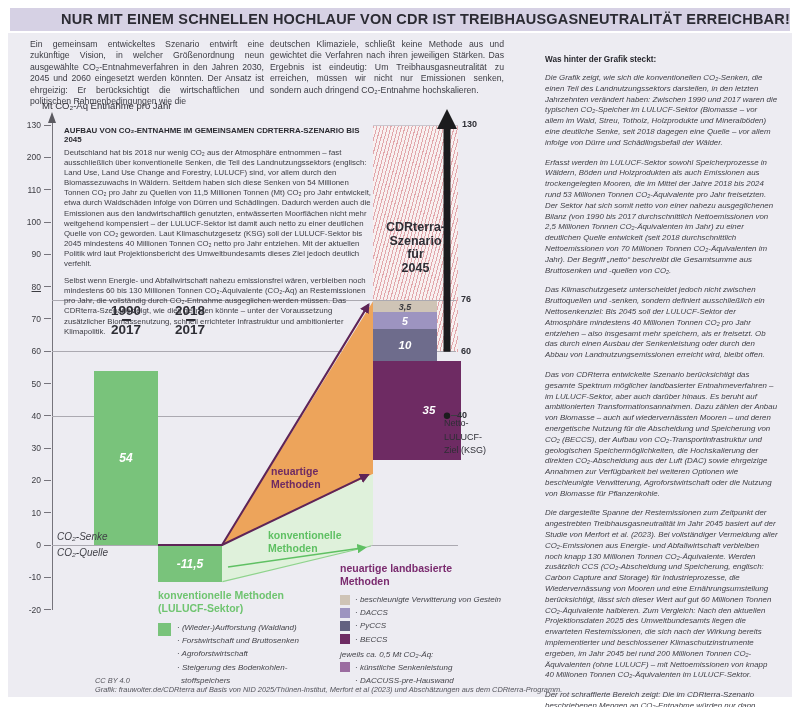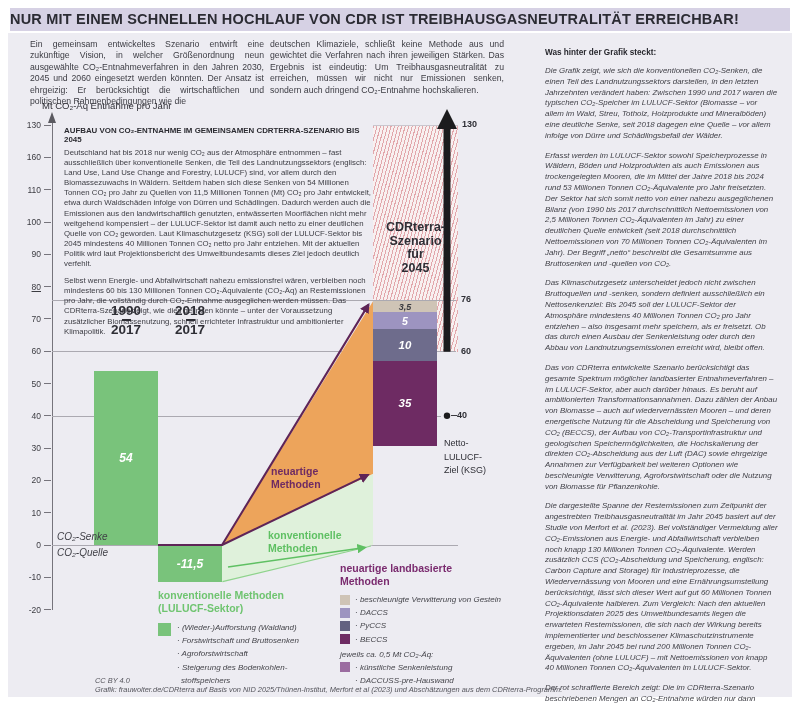--- a/index.html
+++ b/index.html
@@ -1,40 +1,40 @@
 <!DOCTYPE html>
 <html><head>
 <meta charset="utf-8">
 <style>
   html,body{margin:0;padding:0}
   body{width:800px;height:707px;background:#fff;font-family:"Liberation Sans",sans-serif;position:relative;overflow:hidden}
   #page{position:absolute;inset:0}
   .abs{position:absolute}
   .panel{left:8px;top:33px;width:784px;height:664px;background:#EDECF2}
   .banner{left:10px;top:8px;width:780px;height:23px;background:#D6D1E4;color:#2B2B33;font-weight:bold;
-          font-size:14.5px;text-align:left;line-height:23px;letter-spacing:.2px;z-index:5}
+          font-size:14.5px;text-align:right;line-height:23px;letter-spacing:.2px;z-index:5}
   .intro{top:39px;width:234px;font-size:8.7px;line-height:11.4px;color:#3C3C43;text-align:justify;z-index:5}
   .col1{left:30px}.col2{left:270px}
   .sidebar{left:545px;top:39px;width:233px;z-index:5}
-  .sb-title{font-weight:bold;font-size:8.2px;color:#28282E;margin:9px 0 9px}
+  .sb-title{font-weight:bold;font-size:8.2px;color:#28282E;margin:16px 0 9px}
   .sidebar p{margin:0 0 9px;font-style:italic;font-size:7.9px;line-height:10.8px;color:#3F3F46}
   .ylabel{left:42px;top:100px;font-size:9.5px;color:#2F2F36;z-index:5}
   .chartbox{left:64px;top:126px;width:308px;z-index:5}
   .cb-title{font-weight:bold;font-size:7.9px;color:#2B2B31;margin:0 0 4px}
   .chartbox p{margin:0 0 7px;font-size:7.8px;line-height:10.1px;color:#3C3C43}
   .axisline{left:52px;top:118px;width:1px;height:492px;background:#76747C;z-index:2}
   .tick-dash{width:7px;height:1px;background:#76747C;left:44px;z-index:2}
   .tick-label{left:14px;width:27px;text-align:right;font-size:8.5px;color:#3C3C42;z-index:2}
   .gridline{height:1px;background:#ABA9B1;z-index:2}
   .hatch{left:373px;top:125px;width:85px;height:226px;z-index:1;background-color:#F8F0F0;border-top:1px solid #C9C6CE;
          background-image:repeating-linear-gradient(105deg,rgba(208,106,115,.55) 0 1px,rgba(208,106,115,0) 1px 3.4px)}
   .scenario-label{left:373px;top:221px;width:85px;text-align:center;white-space:pre-line;font-weight:bold;
                   font-size:12.5px;line-height:13.5px;color:#2E2E35;z-index:5}
   .residual-label{left:466px;top:203px;font-size:9px;line-height:13px;color:#2E2E35;white-space:pre-line;z-index:5}
-  .netto-label{left:444px;top:437px;font-size:9px;line-height:13.5px;color:#2E2E35;white-space:pre-line;z-index:5}
+  .netto-label{left:444px;top:417px;font-size:9px;line-height:13.5px;color:#2E2E35;white-space:pre-line;z-index:5}
   .vlabel{font-size:9px;font-weight:bold;color:#2E2E35;z-index:5}
   .senke,.quelle{left:57px;font-size:10px;font-style:italic;color:#3F3F46;z-index:5}
   .senke{top:531px}.quelle{top:547px}
   .bar{z-index:3;display:flex;align-items:center;justify-content:center}
   .valtxt{font-weight:bold;font-style:italic;color:#fff}
   .group-label{top:303px;width:64px;text-align:center;color:#2E2E35;font-weight:bold;font-size:13.5px;line-height:15px;z-index:5}
   .gl-dash{width:9px;height:2px;background:#2E2E35;margin:1px auto}
   .wedgelabel{white-space:pre-line;font-weight:bold;font-size:10.5px;line-height:12.5px;z-index:5}
   .wl-new{left:271px;top:465px;color:#6E2B63}
   .wl-conv{left:268px;top:529px;color:#5FC063}
@@ -173,21 +173,21 @@
       <path d="M222,545 L368,474.94" stroke="#5E2457" stroke-width="2" fill="none" marker-end="url(#mP)"></path>
       <path d="M228,567 L365,547.5" stroke="#5FC063" stroke-width="1.6" fill="none" marker-end="url(#mG)"></path>
       <line x1="447" y1="351.7" x2="447" y2="128" stroke="#1C1C1E" stroke-width="7"></line>
       <polygon points="437,129 457,129 447,109" fill="#1C1C1E"></polygon>
       <polygon points="48,123 56,123 52,112" fill="#5B5A61"></polygon>
       <circle cx="447" cy="415.8" r="3.2" fill="#1C1C1E"></circle>
     </svg>
 <div class="tick-dash" style="position: absolute; top: 124.6px;"></div>
     <div class="tick-label" style="position: absolute; top: 120.1px;">130</div>
     <div class="tick-dash" style="position: absolute; top: 156.9px;"></div>
-    <div class="tick-label" style="position: absolute; top: 152.4px;">160</div>
+    <div class="tick-label" style="position: absolute; top: 152.4px;">200</div>
     <div class="tick-dash" style="position: absolute; top: 189.2px;"></div>
     <div class="tick-label" style="position: absolute; top: 184.7px;">110</div>
     <div class="tick-dash" style="position: absolute; top: 221.5px;"></div>
     <div class="tick-label" style="position: absolute; top: 217px;">100</div>
     <div class="tick-dash" style="position: absolute; top: 253.8px;"></div>
     <div class="tick-label" style="position: absolute; top: 249.3px;">90</div>
     <div class="tick-dash" style="position: absolute; top: 286.1px;"></div>
     <div class="tick-label" style="position: absolute; top: 281.6px; text-decoration: underline;">80</div>
     <div class="tick-dash" style="position: absolute; top: 318.4px;"></div>
     <div class="tick-label" style="position: absolute; top: 313.9px;">70</div>
@@ -222,21 +222,21 @@
       <div>2017</div>
     </div>
     <div class="bar" style="position: absolute; left: 158px; top: 545px; width: 64px; height: 37.145px; background: rgb(121, 195, 123);">
       <div class="valtxt" style="font-size: 12px;">-11,5</div>
     </div>
     <div class="group-label" style="position: absolute; left: 158px;">
       <div>2018</div>
       <div class="gl-dash"></div>
       <div>2017</div>
     </div>
-    <div class="bar" style="position: absolute; left: 373px; top: 360.89px; width: 64px; height: 85px; background: rgb(110, 43, 99);">
+    <div class="bar" style="position: absolute; left: 373px; top: 360.89px; width: 64px; height: 99px; background: rgb(110, 43, 99); padding-left: 24px;">
       <div class="valtxt" style="color: rgb(255, 255, 255); font-size: 11.5px;">35</div>
     </div>
     <div class="bar" style="position: absolute; left: 373px; top: 328.59px; width: 64px; height: 32.3px; background: rgb(110, 108, 140);">
       <div class="valtxt" style="color: rgb(255, 255, 255); font-size: 11.5px;">10</div>
     </div>
     <div class="bar" style="position: absolute; left: 373px; top: 312.44px; width: 64px; height: 16.15px; background: rgb(157, 148, 192);">
       <div class="valtxt" style="color: rgb(255, 255, 255); font-size: 10.5px;">5</div>
     </div>
     <div class="bar" style="position: absolute; left: 373px; top: 301.135px; width: 64px; height: 11.305px; background: rgb(207, 196, 182);">
       <div class="valtxt" style="color: rgb(59, 59, 64); font-size: 9px;">3,5</div>

